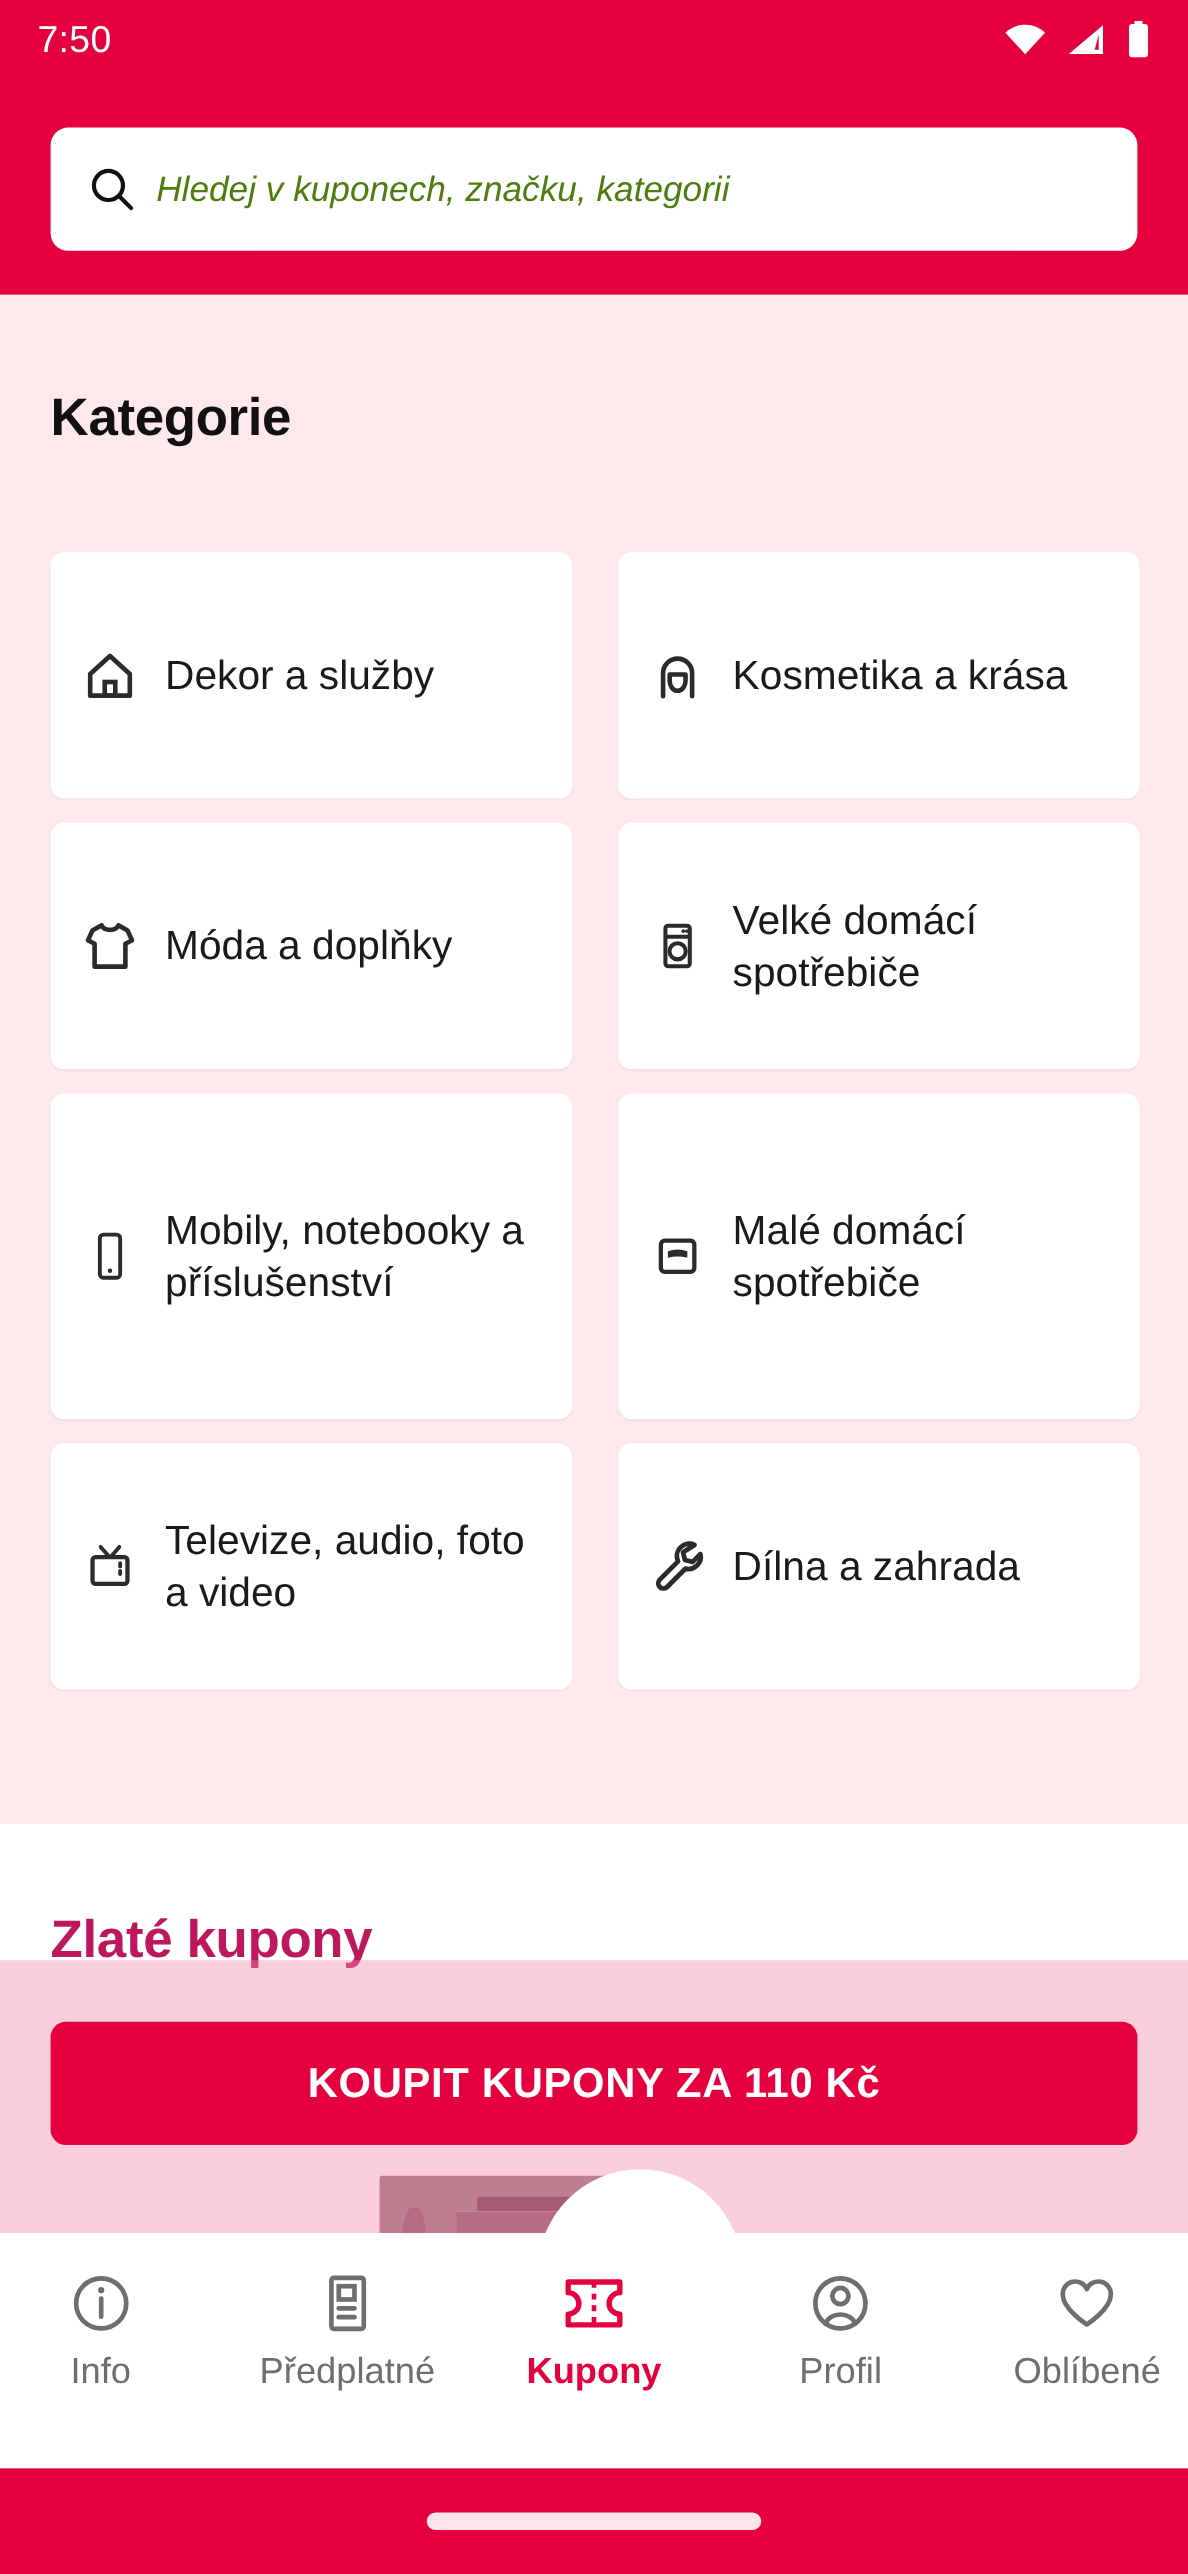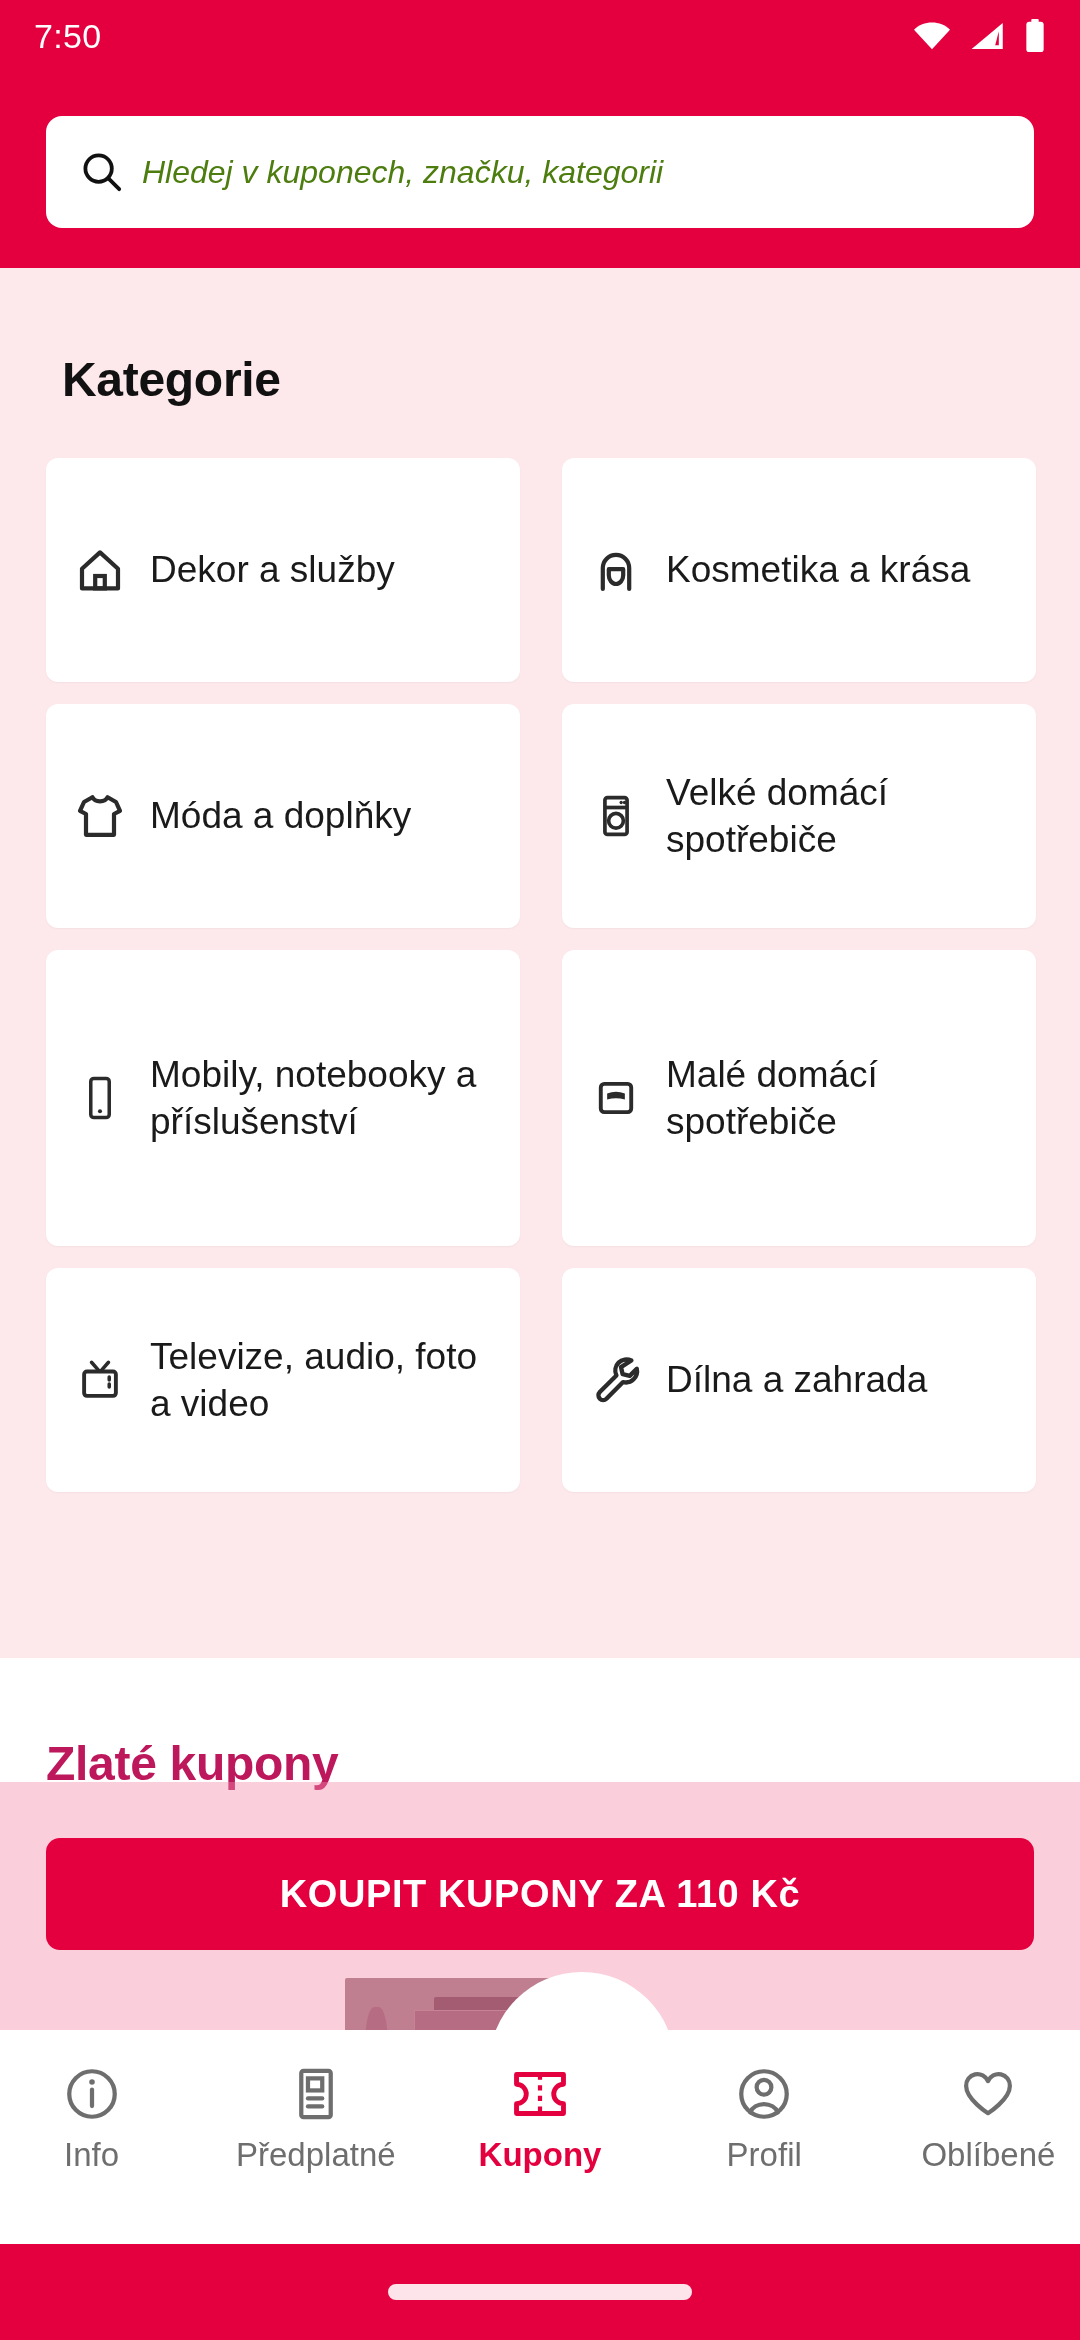--- a/index.html
+++ b/index.html
@@ -51,39 +51,39 @@
     font-weight:400; white-space:nowrap; line-height:1;
   }
 
   
   .cat-section {
     position:absolute; left:0; top:268px;
     width:1080px; height:1390px;
     background:#FDE8EC;
   }
   .cat-title {
-    position:absolute; left:62px; top:88px;
+    position:absolute; left:46px; top:88px;
     font-size:48px; font-weight:700; color:#111111;
     letter-spacing:-0.3px; line-height:1;
   }
   .cat-grid {
     position:absolute; left:46px; top:190px;
     width:990px;
     display:flex; flex-wrap:wrap;
     gap:22px 42px;
   }
   .cat-card {
     width:474px;
     background:#FFFFFF;
     border-radius:12px;
     display:flex; align-items:center;
     padding:0 26px;
     box-shadow:0 1px 2px rgba(0,0,0,0.04);
   }
-  .cat-card.h1 { height:224px; }
+  .cat-card.h1 { height:224px;margin-top:44px; }
   .cat-card.h2 { height:224px; }
   .cat-card.h3 { height:296px; }
   .cat-card.h4 { height:224px; }
   .cat-icon {
     flex:0 0 auto;
     width:56px; height:56px;
     margin-right:22px;
     display:flex; align-items:center; justify-content:center;
   }
   .cat-icon svg { display:block; }

